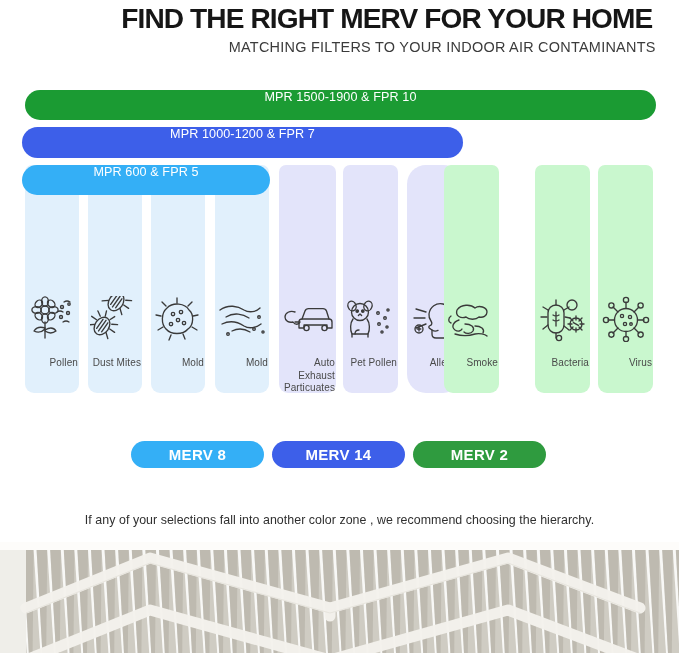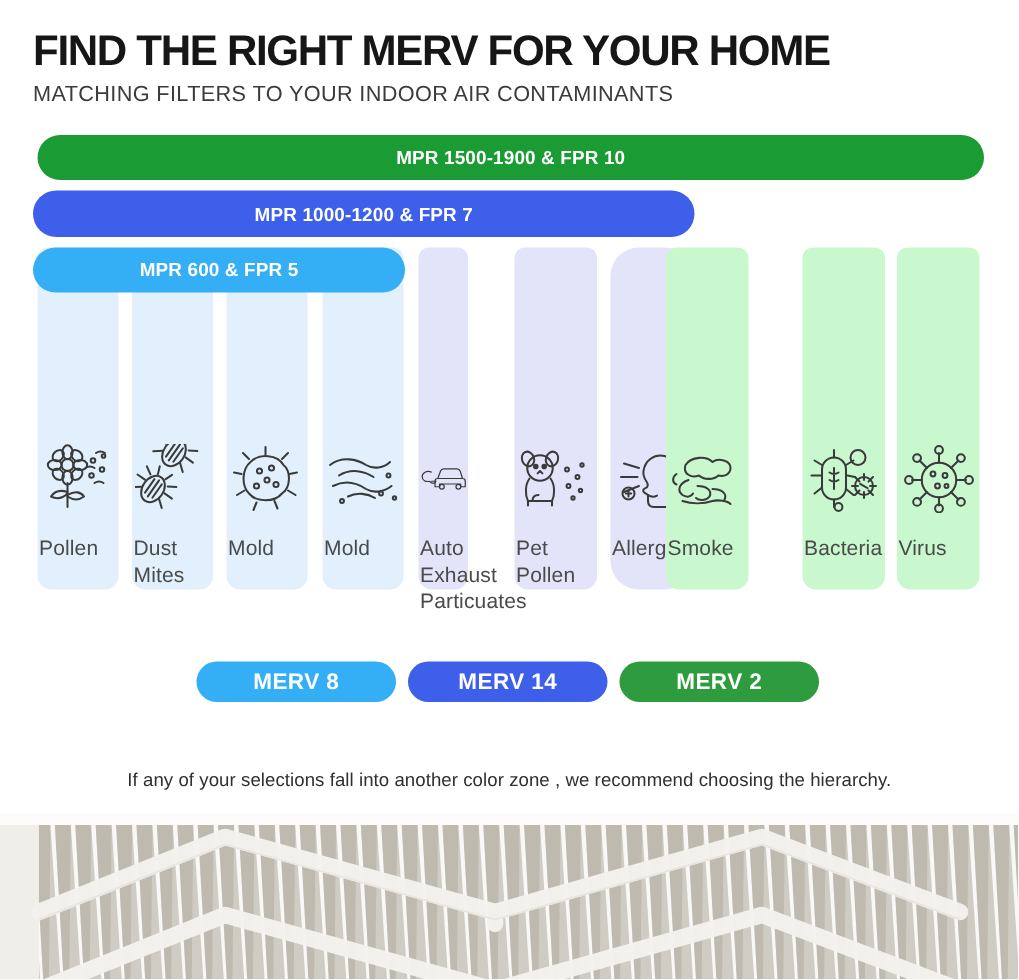--- a/index.html
+++ b/index.html
@@ -16,22 +16,23 @@
     position: relative;
     width: 679px;
     height: 653px;
     background: #ffffff;
   }
 
   
   .header {
     position: absolute;
     left: 22px;
-    top: 20px;
+    top: 4px;
     width: 640px;
+    text-align: right;
   }
   .title {
     font-size: 28.5px;
     font-weight: bold;
     letter-spacing: -0.9px;
     color: #161616;
     line-height: 1.05;
     white-space: nowrap;
     transform: scaleX(0.985);
     transform-origin: left center;
@@ -76,35 +77,34 @@
     align-items: center;
     justify-content: center;
   }
   .col-icon svg { display: block; }
 
   .col-label {
     position: absolute;
     left: 1px;
     right: 1px;
     top: 192px;
-    text-align: left;
-    font-size: 14px;
+    text-align: right;
+    font-size: 10px;
     color: #4a4a4a;
     line-height: 1.25;
     letter-spacing: 0.1px;
   }
 
   
   .bar {
     position: absolute;
     display: flex;
-    align-items: center;
     justify-content: center;
     color: #ffffff;
-    font-weight: bold;
+    font-weight: normal;
     border-radius: 999px;
     font-size: 12.6px;
     letter-spacing: 0.1px;
     white-space: nowrap;
   }
   .bar-green {
     left: 25px; top: 90px; width: 631px; height: 30px;
     background: #1b9b33;
   }
   .bar-blue {
@@ -254,21 +254,21 @@
     <path d="M16 35 C22 32 29 33 34 36"></path>
     <circle cx="43" cy="21" r="1.3"></circle>
                 <circle cx="38" cy="33" r="1.3"></circle>
     <circle cx="12" cy="38" r="1.3"></circle>
                 <circle cx="47" cy="36" r="1.1"></circle>
   </g>
             </svg>
           </div>
           <div class="col-label">Mold</div>
         </div>
-        <div class="col lav" style="left: 279px; width: 33px;">
+        <div class="col lav" style="left: 279px; width: 57px;">
           <div class="col-icon">
             <svg width="54" height="42" viewBox="0 0 54 42">
               <g stroke="#3a3a3a" stroke-width="1.35" fill="none" stroke-linecap="round" stroke-linejoin="round">
     <path d="M18 30 L18 24 C18 22 19 21 21 21 L24 13 C24.6 11.4 25.8 10.6 27.5 10.6 L42 10.6 C43.7 10.6 44.9 11.4 45.5 13 L48 21 C50 21 51 22 51 24 L51 30 L46 30 L46 27 L23 27 L23 30 Z"></path>
     <path d="M21 21 L48 21"></path>
     <circle cx="25.5" cy="30" r="2.6"></circle>
                 <circle cx="43.5" cy="30" r="2.6"></circle>
     <path d="M18 24 L14 24"></path>
     <path d="M14 14 C9 12 4 15 4 19 C4 23 8 25 12 24 C14 27 18 27 19 24"></path>
   </g>

